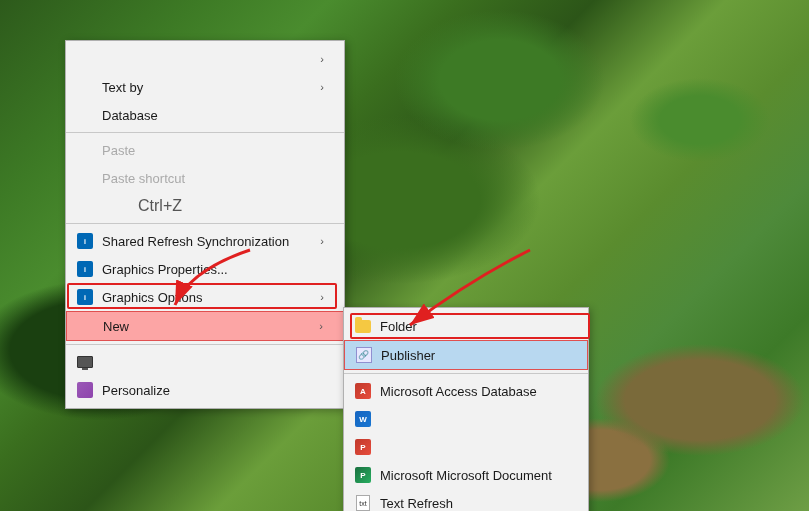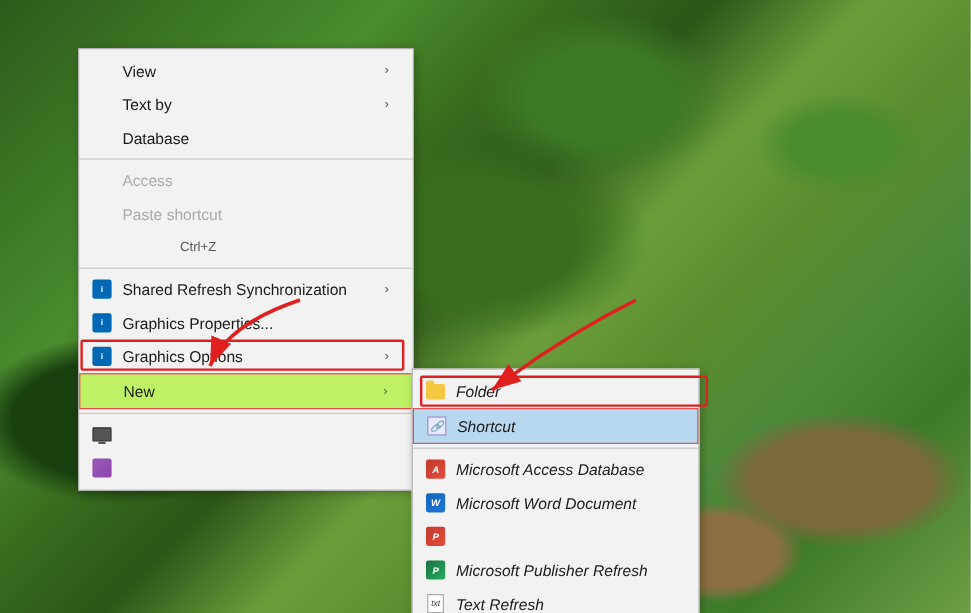--- a/index.html
+++ b/index.html
@@ -57,21 +57,21 @@
       align-items: center;
       padding: 5px 20px 5px 10px;
       cursor: pointer;
       white-space: nowrap;
       color: #1a1a1a;
       position: relative;
       min-height: 24px;
     }
 
     .menu-item.new-item {
-      background: #bef264;
+      background: #fca5a5;
       border: 1px solid #e05050;
     }
 
     .menu-item.disabled {
       color: #aaa;
       cursor: default;
     }
 
     .menu-item .icon {
       width: 18px;
@@ -82,22 +82,22 @@
       align-items: center;
       justify-content: center;
     }
 
     .menu-item .label {
       flex: 1;
     }
 
     .menu-item .shortcut-key {
       color: #555;
-      margin-left: 48px;
-      font-size: 11px;
+      margin-left: 36px;
+      font-size: 16px;
     }
 
     .menu-item .arrow {
       margin-left: auto;
       font-size: 11px;
       color: #555;
     }
 
     .divider {
       height: 1px;
@@ -123,21 +123,20 @@
     }
 
     .submenu-item {
       display: flex;
       align-items: center;
       padding: 5px 36px 5px 10px;
       cursor: pointer;
       white-space: nowrap;
       color: #1a1a1a;
       min-height: 24px;
-      font-style: italic;
     }
 
     .submenu-item.shortcut-highlighted {
       background: #b8d8f0;
       border: 1px solid #e05050;
     }
 
     .submenu-item .icon {
       width: 18px;
       height: 18px;
@@ -279,40 +278,39 @@
   </style>
 </head>
 <body>
 
 <div class="desktop-bg">
 
   <div class="context-menu">
 
     <div class="menu-item">
       <span class="icon"></span>
-      <span class="label">View</span>
       <span class="arrow">›</span>
     </div>
 
     <div class="menu-item">
       <span class="icon"></span>
       <span class="label">Text by</span>
       <span class="arrow">›</span>
     </div>
 
     <div class="menu-item">
       <span class="icon"></span>
       <span class="label">Database</span>
     </div>
 
     <div class="divider"></div>
 
     <div class="menu-item disabled">
       <span class="icon"></span>
-      <span class="label">Access</span>
+      <span class="label">Paste</span>
     </div>
 
     <div class="menu-item disabled">
       <span class="icon"></span>
       <span class="label">Paste shortcut</span>
     </div>
 
     <div class="menu-item">
       <span class="icon"></span>
       <span class="shortcut-key">Ctrl+Z</span>
@@ -356,50 +354,49 @@
           <span class="icon">
             <div class="folder-icon"></div>
           </span>
           <span class="label">Folder</span>
         </div>
 
         <div class="submenu-item shortcut-highlighted">
           <span class="icon">
             <div class="shortcut-icon-img">🔗</div>
           </span>
-          <span class="label">Shortcut</span>
+          <span class="label">Publisher</span>
         </div>
 
         <div class="divider"></div>
 
         <div class="submenu-item">
           <span class="icon">
             <div class="access-icon">A</div>
           </span>
           <span class="label">Microsoft Access Database</span>
         </div>
 
         <div class="submenu-item">
           <span class="icon">
             <div class="word-icon">W</div>
           </span>
-          <span class="label">Microsoft Word Document</span>
         </div>
 
         <div class="submenu-item">
           <span class="icon">
             <div class="ppt-icon">P</div>
           </span>
         </div>
 
         <div class="submenu-item">
           <span class="icon">
             <div class="pub-icon">P</div>
           </span>
-          <span class="label">Microsoft Publisher Refresh</span>
+          <span class="label">Microsoft Microsoft Document</span>
         </div>
 
         <div class="submenu-item">
           <span class="icon">
             <div class="txt-icon">txt</div>
           </span>
           <span class="label">Text Refresh</span>
         </div>
 
       </div>
@@ -410,20 +407,21 @@
     <div class="menu-item">
       <span class="icon">
         <div class="display-icon"></div>
       </span>
     </div>
 
     <div class="menu-item">
       <span class="icon">
         <div class="personalize-icon"></div>
       </span>
+      <span class="label">Personalize</span>
     </div>
 
   </div>
 
   <div class="red-box" style="top: 283px; left: 67px; width: 270px; height: 26px;"></div>
 
   <div class="red-box" style="top: 313px; left: 350px; width: 240px; height: 26px;"></div>
 
   <svg class="red-arrow-svg" style="left: 160px; top: 240px; width: 120px; height: 80px;">
     <defs>

